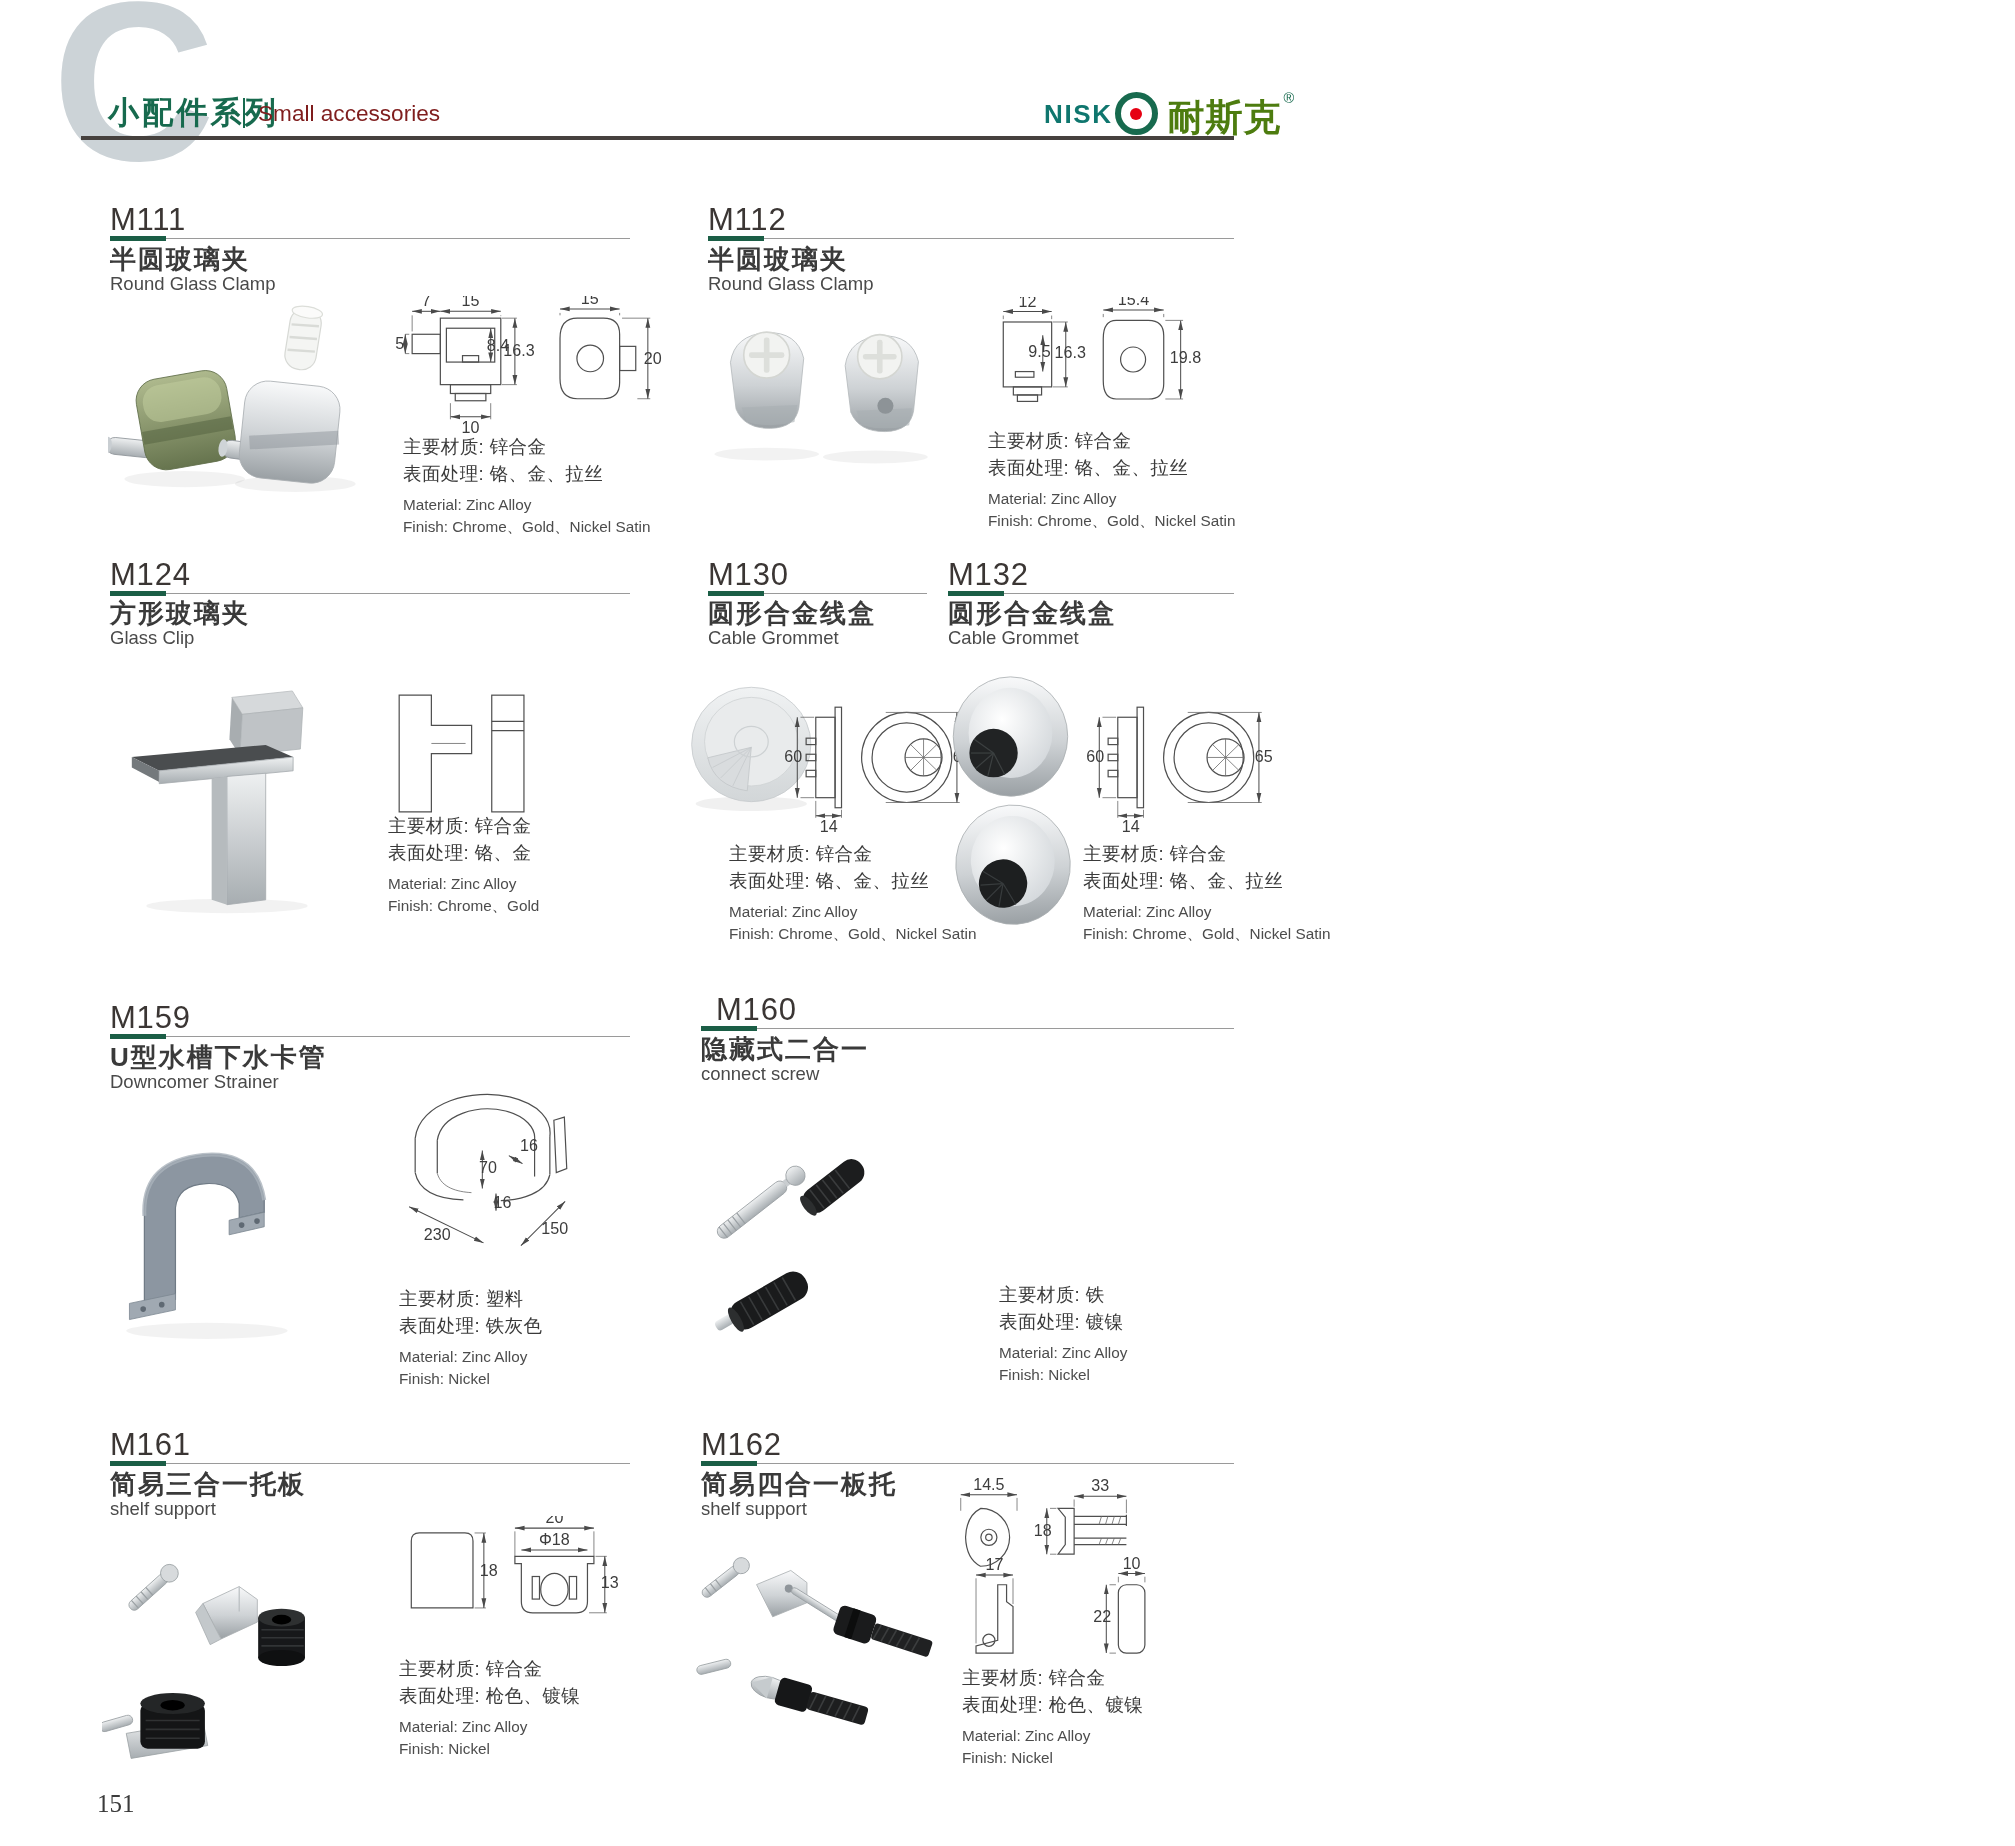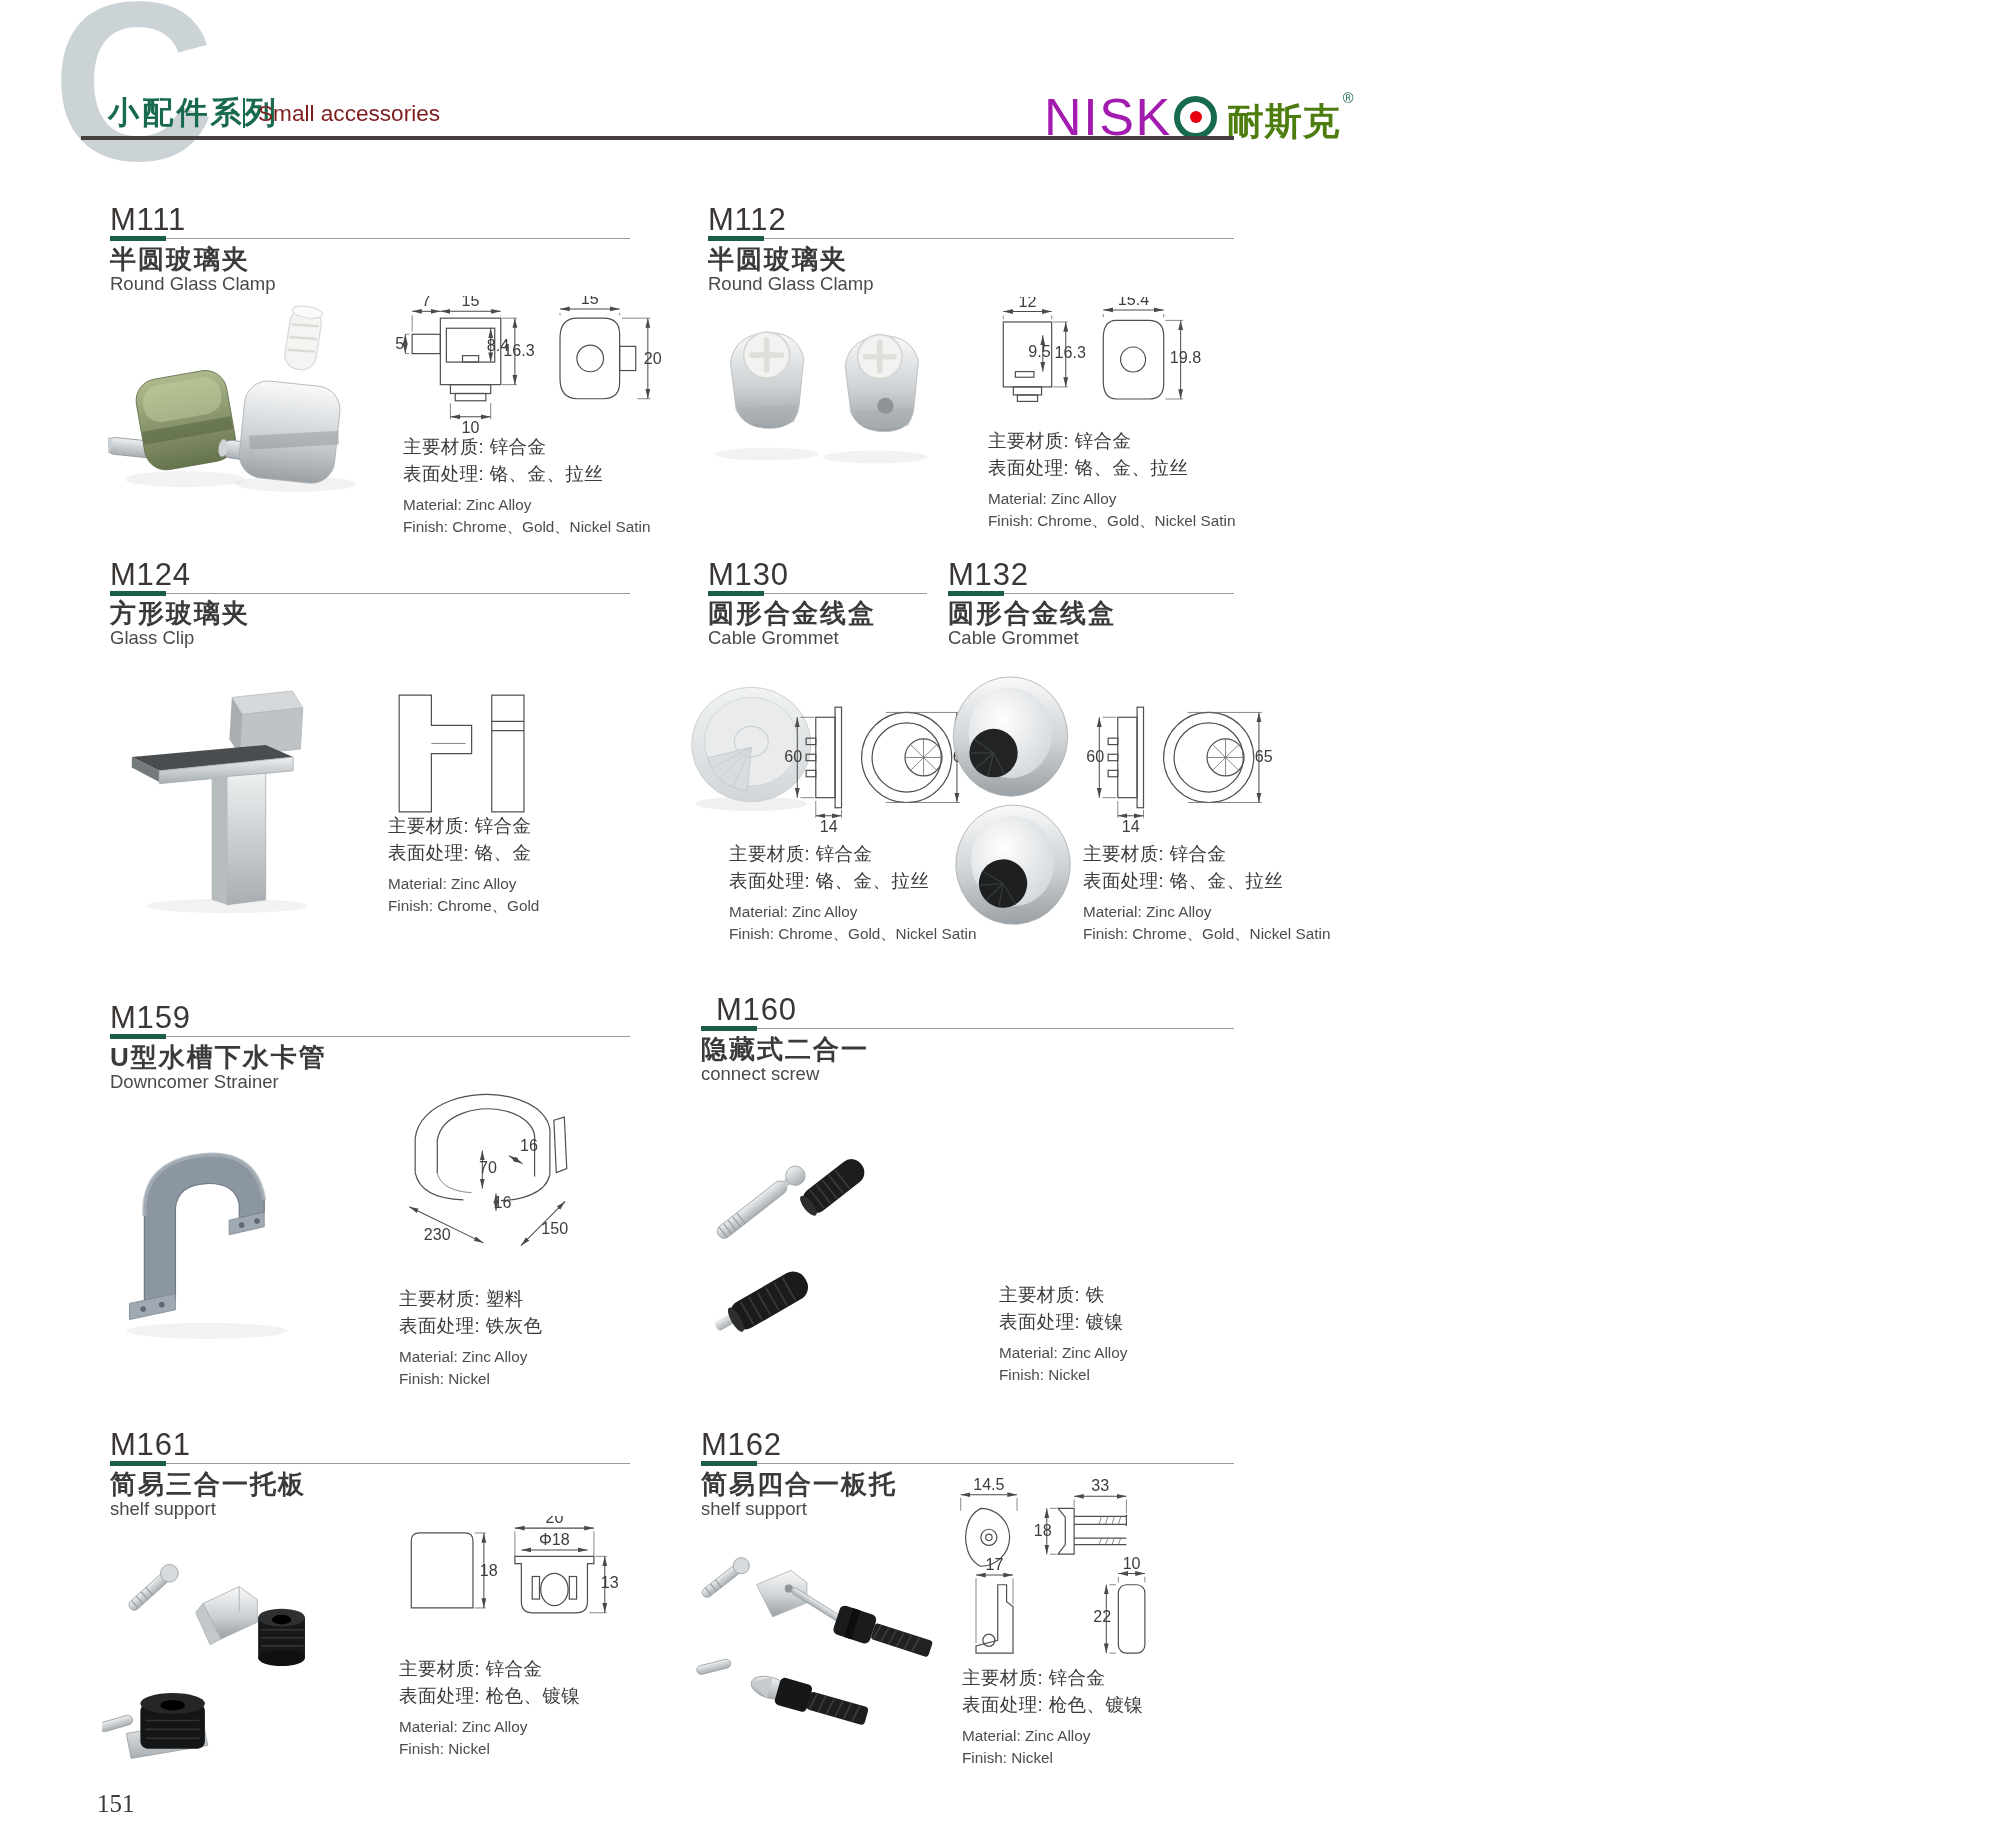--- a/index.html
+++ b/index.html
@@ -4,21 +4,21 @@
 <style>
   html,body{margin:0;padding:0;background:#fff;}
   body{width:2703px;height:1847px;font-family:"Liberation Sans","DejaVu Sans",sans-serif;}
   .page{position:relative;width:2703px;height:1847px;background:#ffffff;overflow:hidden;}
   
   .c-mark{position:absolute;left:52px;top:-31px;font-size:226px;font-weight:700;color:#ccd3d7;line-height:1;}
   .title-cn{position:absolute;left:108px;top:97px;font-size:31px;font-weight:700;color:#176a4e;letter-spacing:3.2px;line-height:1;}
   .title-divider{position:absolute;left:243px;top:98px;width:2px;height:30px;background:#176a4e;}
   .title-en{position:absolute;left:258px;top:103px;font-size:22.6px;color:#7f1d1d;line-height:1;}
   .brand{position:absolute;left:1044px;top:91px;display:flex;align-items:center;}
-  .brand-latin{font-size:52px;font-weight:400;color:#a21caf;letter-spacing:1.6px;line-height:1;}
+  .brand-latin{font-size:26px;font-weight:700;color:#0f766e;letter-spacing:1.6px;line-height:1;}
   .brand-o{width:31px;height:31px;border:6.4px solid #176a4e;border-radius:50%;margin-left:2.4px;display:flex;align-items:center;justify-content:center;}
   .brand-dot{width:12px;height:12px;border-radius:50%;background:#e60012;}
   .brand-cn{font-size:37px;font-weight:700;color:#4d7c0f;margin-left:9.7px;line-height:1;letter-spacing:0.8px;margin-top:8px;}
   .brand-reg{font-size:14.5px;color:#176a4e;margin-left:2.4px;align-self:flex-start;line-height:1;}
   .header-rule{position:absolute;left:81px;top:136px;width:1153px;height:3.6px;background:#46413e;}
   
   .code{position:absolute;font-size:31px;line-height:1;font-weight:500;color:#3b3634;letter-spacing:0.8px;text-align:right;}
   .rule{position:absolute;height:5.6px;}
   .rule .thin{position:absolute;left:0;top:2px;width:100%;height:1.2px;background:#9a9a9a;}
   .rule .green{position:absolute;left:0;top:0;width:56px;height:5.2px;background:#1b5e46;}

